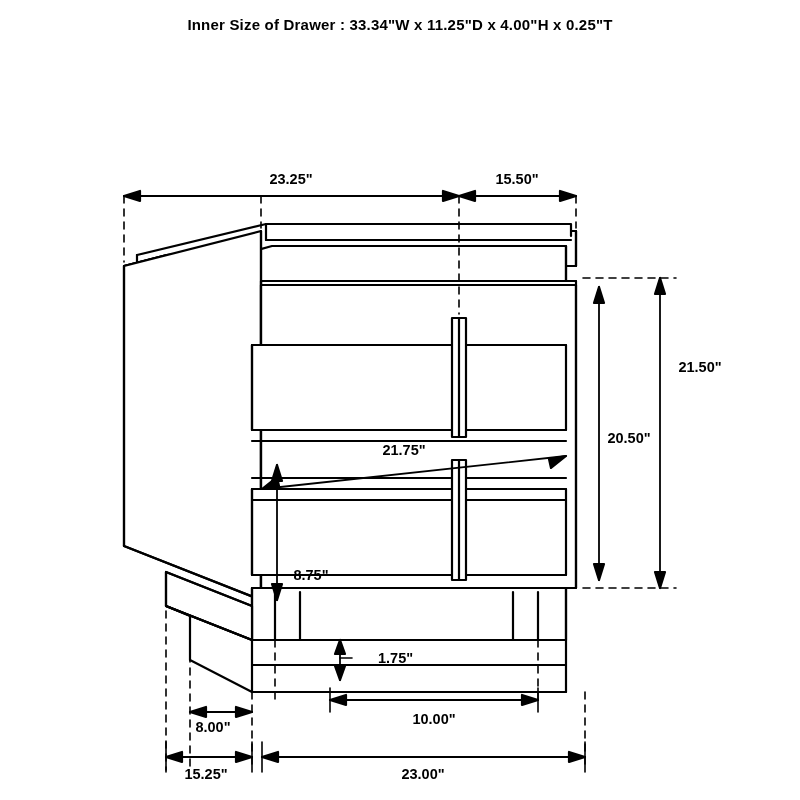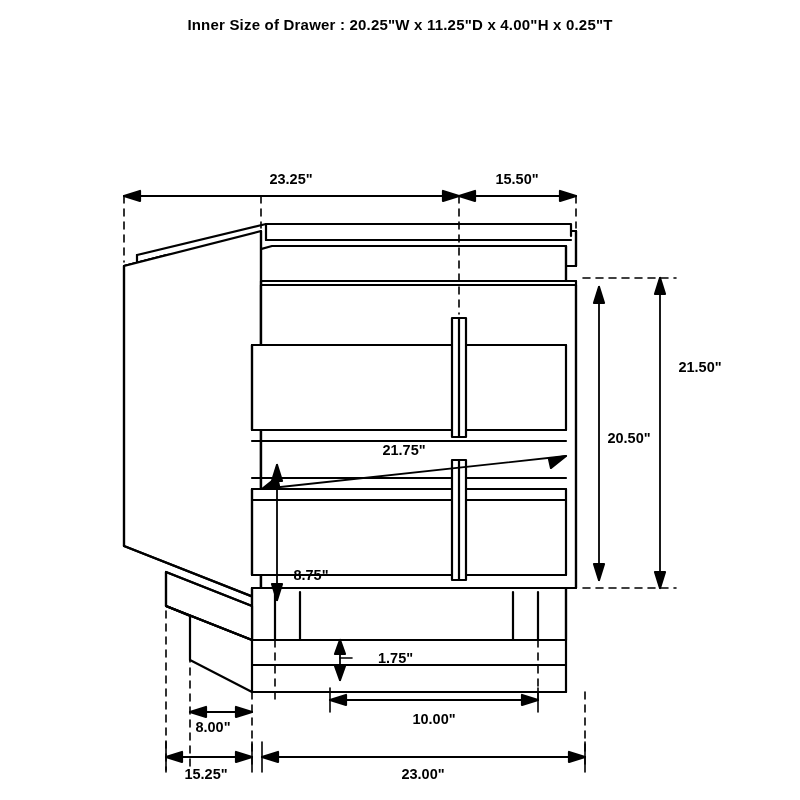--- a/index.html
+++ b/index.html
@@ -40,21 +40,21 @@
     font-size: 14.5px;
     font-weight: bold;
     fill: #000000;
   }
 </style>
 </head>
 <body>
 
 <div id="stage">
 
-  <div id="title">Inner Size of Drawer : 20.25"W x 11.25"D x 4.00"H x 0.25"T</div>
+  <div id="title">Inner Size of Drawer : 33.34"W x 11.25"D x 4.00"H x 0.25"T</div>
 
   <svg width="800" height="800" viewBox="0 0 800 800">
     <g fill="none" stroke="#000000" stroke-width="2.2" stroke-linejoin="round" stroke-linecap="round">
 
       <g>
         <path d="M124,266 L261,231 L576,231 L576,266 Z" fill="#ffffff"></path>
         <path d="M124,266 L261,231"></path>
         <path d="M261,231 L576,231"></path>
         <path d="M576,231 L576,266"></path>
         <path d="M124,266 L576,266"></path>

